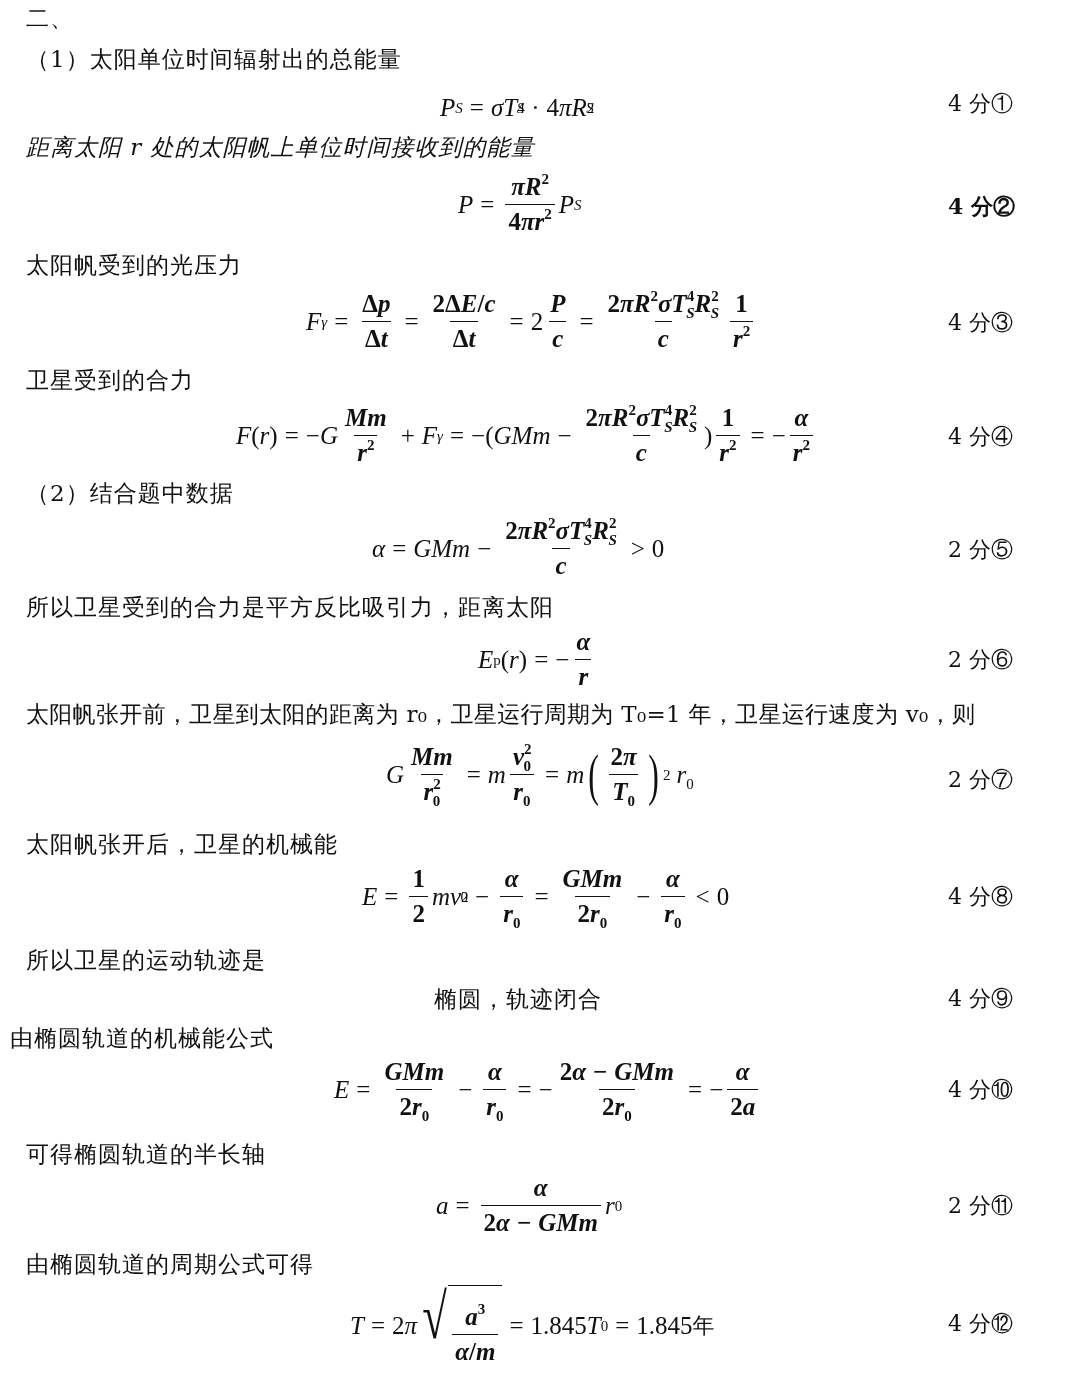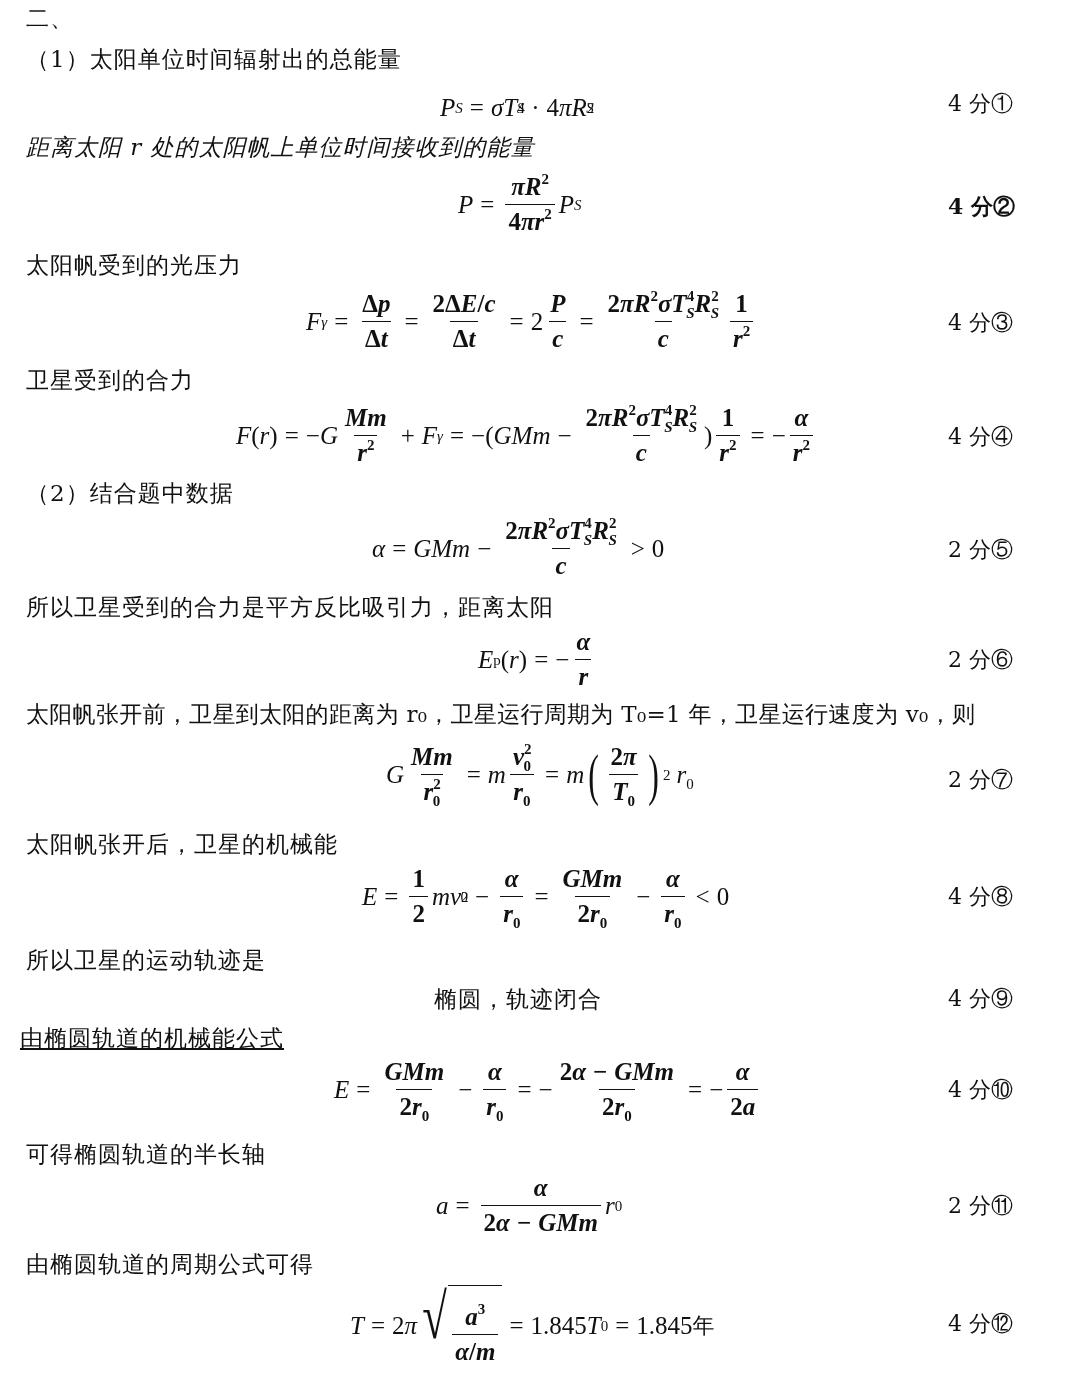--- a/index.html
+++ b/index.html
@@ -174,21 +174,21 @@
       <span class="num"><span class="i">α</span></span>
       <span class="den"><span class="i">r</span><sub>0</sub></span>
     </span><span class="op">&lt;</span>0
 </div>
 <div class="score" style="top:883px;">4 分⑧</div>
 
 <div class="txt" style="left:26px; top:946px;">所以卫星的运动轨迹是</div>
 <div class="txt" style="left:434px; top:985px;">椭圆，轨迹闭合</div>
 <div class="score" style="top:985px;">4 分⑨</div>
 
-<div class="txt" style="left:20px; top:1024px;text-decoration:underline;">由椭圆轨道的机械能公式</div>
+<div class="txt" style="left:10px; top:1024px;">由椭圆轨道的机械能公式</div>
 
 <div class="eq" style="left:334px; top:1057px;">
   <span class="i">E</span><span class="op">=</span>
   <span class="frac">
       <span class="num"><span class="i">GMm</span></span>
       <span class="den">2<span class="i">r</span><sub>0</sub></span>
     </span><span class="op">−</span>
   <span class="frac">
       <span class="num"><span class="i">α</span></span>
       <span class="den"><span class="i">r</span><sub>0</sub></span>

